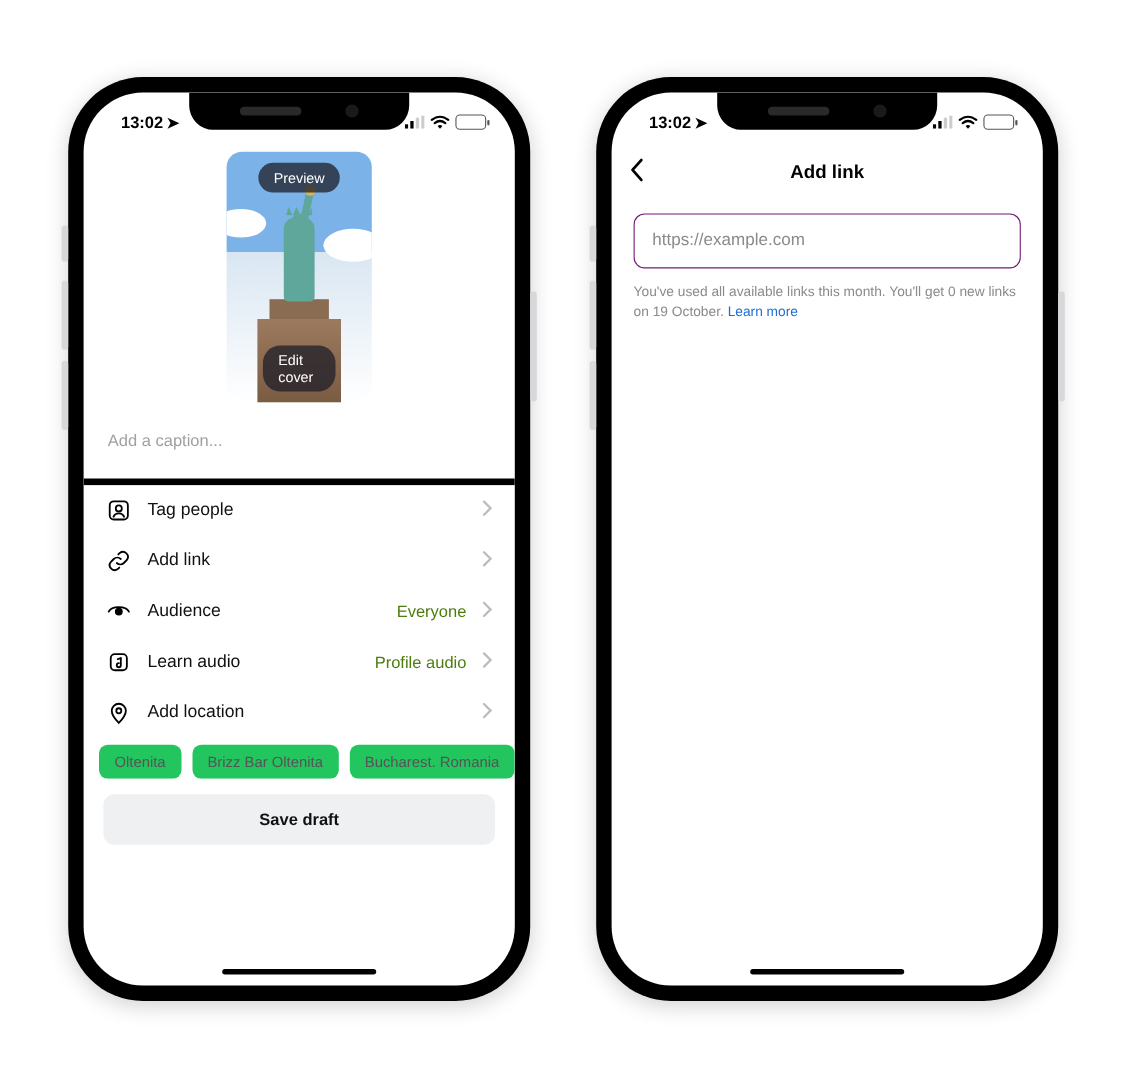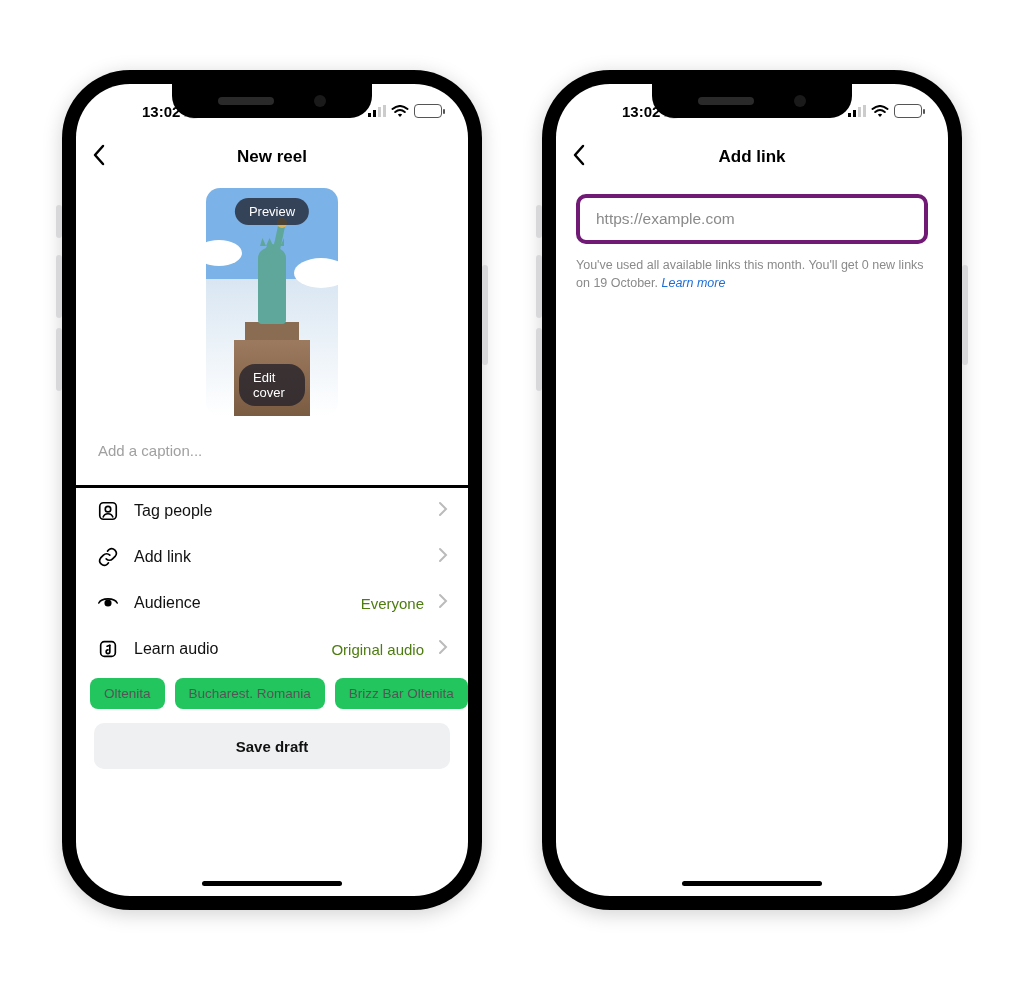--- a/index.html
+++ b/index.html
@@ -45,21 +45,21 @@
     position: absolute; top: 9px; left: 50%; transform: translateX(-50%);
     font-size: 24px; font-weight: 700; color: rgba(0,0,0,0.18);
     letter-spacing: 0.5px; pointer-events: none; z-index: 5; white-space: nowrap;
   }
 
   
   .statusbar {
     height: 48px; display: flex; align-items: center; justify-content: space-between;
     padding: 6px 26px 0 34px; font-size: 15px; font-weight: 600;
   }
-  .sb-left { display: flex; align-items: flex-start; gap: 3px; margin-left: 32px; }
+  .sb-left { display: flex; align-items: flex-start; gap: 3px; }
   .sb-right { display: flex; align-items: center; gap: 5px; }
   .arrow-glyph { font-size: 14px; }
   .signal svg, .wifi svg { display: block; }
   .battery {
     width: 28px; height: 14px; border: 1.5px solid #555; border-radius: 4px;
     position: relative; padding: 1.5px;
   }
   .battery::after { content: ""; position: absolute; right: -4px; top: 3.5px; width: 2.5px; height: 5px; background: #555; border-radius: 1px;}
   .battery-fill { width: 45%; height: 100%; background: #ffcc00; border-radius: 2px; }
 
@@ -100,21 +100,21 @@
   .statue-arm {
     position: absolute; bottom: 148px; left: 50%; transform: translateX(2px) rotate(12deg);
     width: 7px; height: 46px; background: #5fa79a; border-radius: 3px;
   }
   .torch { position: absolute; bottom: 188px; left: 50%; transform: translateX(5px); width: 10px; height: 10px; background: #d9b35a; border-radius: 50%; }
   .statue-head { position: absolute; bottom: 158px; left: 50%; transform: translateX(-50%); width: 14px; height: 14px; background: #5fa79a; border-radius: 50%; }
   .crown { position: absolute; bottom: 170px; left: 50%; transform: translateX(-50%); width: 24px; height: 8px; background: #5fa79a; clip-path: polygon(0 100%, 10% 0, 25% 100%, 40% 0, 55% 100%, 70% 0, 85% 100%, 100% 0, 100% 100%);}
 
   .caption-area {
     padding: 18px 22px 26px; color: #a0a0a0; font-size: 15px;
-    border-bottom: 3px solid #000000; margin-top: 8px;
+    border-bottom: 6px solid #000000; margin-top: 8px;
   }
 
   .option-list {}
   .opt-row {
     display: flex; align-items: center; padding: 12px 20px;
     gap: 14px; cursor: pointer;
   }
   .opt-row .icon { width: 24px; display: flex; justify-content: center; }
   .opt-row .label { font-size: 16px; color: #111; flex: 0 0 auto; }
   .opt-row .spacer { flex: 1; }
@@ -138,28 +138,28 @@
   .btn-next  { background: #1d9bf0; color: #fff; }
 
   .home-indicator {
     position: absolute; bottom: 10px; left: 50%; transform: translateX(-50%);
     width: 140px; height: 5px; background: #000; border-radius: 3px;
   }
 
   
   .link-input-wrap { padding: 12px 20px 0; }
   .link-input {
-    border: 4px solid #701a75; border-radius: 10px; height: 50px;
+    border: 1px solid #701a75; border-radius: 10px; height: 50px;
     display: flex; align-items: center; padding: 0 16px; color: #8a8a8a;
     font-size: 15.5px;
   }
   .hint {
     padding: 12px 20px 0; font-size: 12.5px; color: #8a8a8a; line-height: 1.45;
   }
-  .hint a { color: #1e6ed6; text-decoration: none; font-style: italic; }
+  .hint a { color: #1e6ed6; text-decoration: none; }
 </style>
 </head>
 <body>
 
 <div class="phone">
   <div class="sb sb-l1"></div>
   <div class="sb sb-l2"></div>
   <div class="sb sb-l3"></div>
   <div class="sb sb-r"></div>
 
@@ -188,28 +188,20 @@
           <svg width="18" height="13" viewBox="0 0 18 13">
               <path d="M9 12 L6.8 9.5 Q9 7.8 11.2 9.5 Z" fill="#000"></path>
               <path d="M4.2 7 Q9 3 13.8 7" stroke="#000" stroke-width="2" fill="none" stroke-linecap="round"></path>
               <path d="M1.5 4 Q9 -2 16.5 4" stroke="#000" stroke-width="2" fill="none" stroke-linecap="round"></path>
             </svg>
         </span>
         <span class="battery"><span class="battery-fill"></span></span>
       </div>
     </div>
 
-    <div class="navhead">
-      <span class="back">
-        <svg width="14" height="22" viewBox="0 0 14 22">
-            <path d="M11 2 L3 11 L11 20" stroke="#000" stroke-width="2.5" fill="none" stroke-linecap="round" stroke-linejoin="round"></path>
-          </svg>
-      </span>
-      <span class="title">New reel</span>
-    </div>
 
     <div class="preview-wrap">
       <div class="reel-thumb">
         <div class="cloud c1"></div>
           <div class="cloud c2"></div>
         <div class="pedestal"></div>
           <div class="ped-top"></div>
         <div class="statue-body"></div>
           <div class="statue-head"></div>
           <div class="crown"></div>
@@ -273,32 +265,46 @@
       <div class="opt-row">
         <span class="icon">
           <svg width="22" height="22" viewBox="0 0 24 24" fill="none" stroke="#000" stroke-width="1.8" stroke-linecap="round">
               <rect x="4" y="4" width="16" height="16" rx="4"></rect>
               <path d="M14 8v7a2 2 0 1 1-2-2"></path>
               <path d="M14 8l-3 1"></path>
             </svg>
         </span>
         <span class="label">Learn audio</span>
         <span class="spacer"></span>
-        <span class="value">Original audio</span>
-        <span class="chev"><svg width="10" height="16" viewBox="0 0 10 16">
-              <path d="M2 2 L8 8 L2 14" stroke="#bbb" stroke-width="2" fill="none" stroke-linecap="round"></path>
-            </svg></span>
-      </div>
-
+        <span class="value">Profile audio</span>
+        <span class="chev"><svg width="10" height="16" viewBox="0 0 10 16">
+              <path d="M2 2 L8 8 L2 14" stroke="#bbb" stroke-width="2" fill="none" stroke-linecap="round"></path>
+            </svg></span>
+      </div>
+
+      <div class="opt-row">
+        <span class="icon">
+          <svg width="22" height="22" viewBox="0 0 24 24" fill="none" stroke="#000" stroke-width="1.8">
+              <path d="M12 22s7-7 7-12a7 7 0 1 0-14 0c0 5 7 12 7 12z"></path>
+              <circle cx="12" cy="10" r="2.5"></circle>
+            </svg>
+        </span>
+        <span class="label">Add location</span>
+        <span class="spacer"></span>
+        <span class="value"></span>
+        <span class="chev"><svg width="10" height="16" viewBox="0 0 10 16">
+              <path d="M2 2 L8 8 L2 14" stroke="#bbb" stroke-width="2" fill="none" stroke-linecap="round"></path>
+            </svg></span>
+      </div>
     </div>
 
     <div class="chips">
       <span class="chip">Oltenita</span>
+      <span class="chip">Brizz Bar Oltenita</span>
       <span class="chip">Bucharest. Romania</span>
-      <span class="chip">Brizz Bar Oltenita</span>
 
     </div>
 
     <div class="footer-btns">
       <div class="btn btn-draft">Save draft</div>
     </div>
 
     <div class="home-indicator"></div>
   </div>
 </div>

